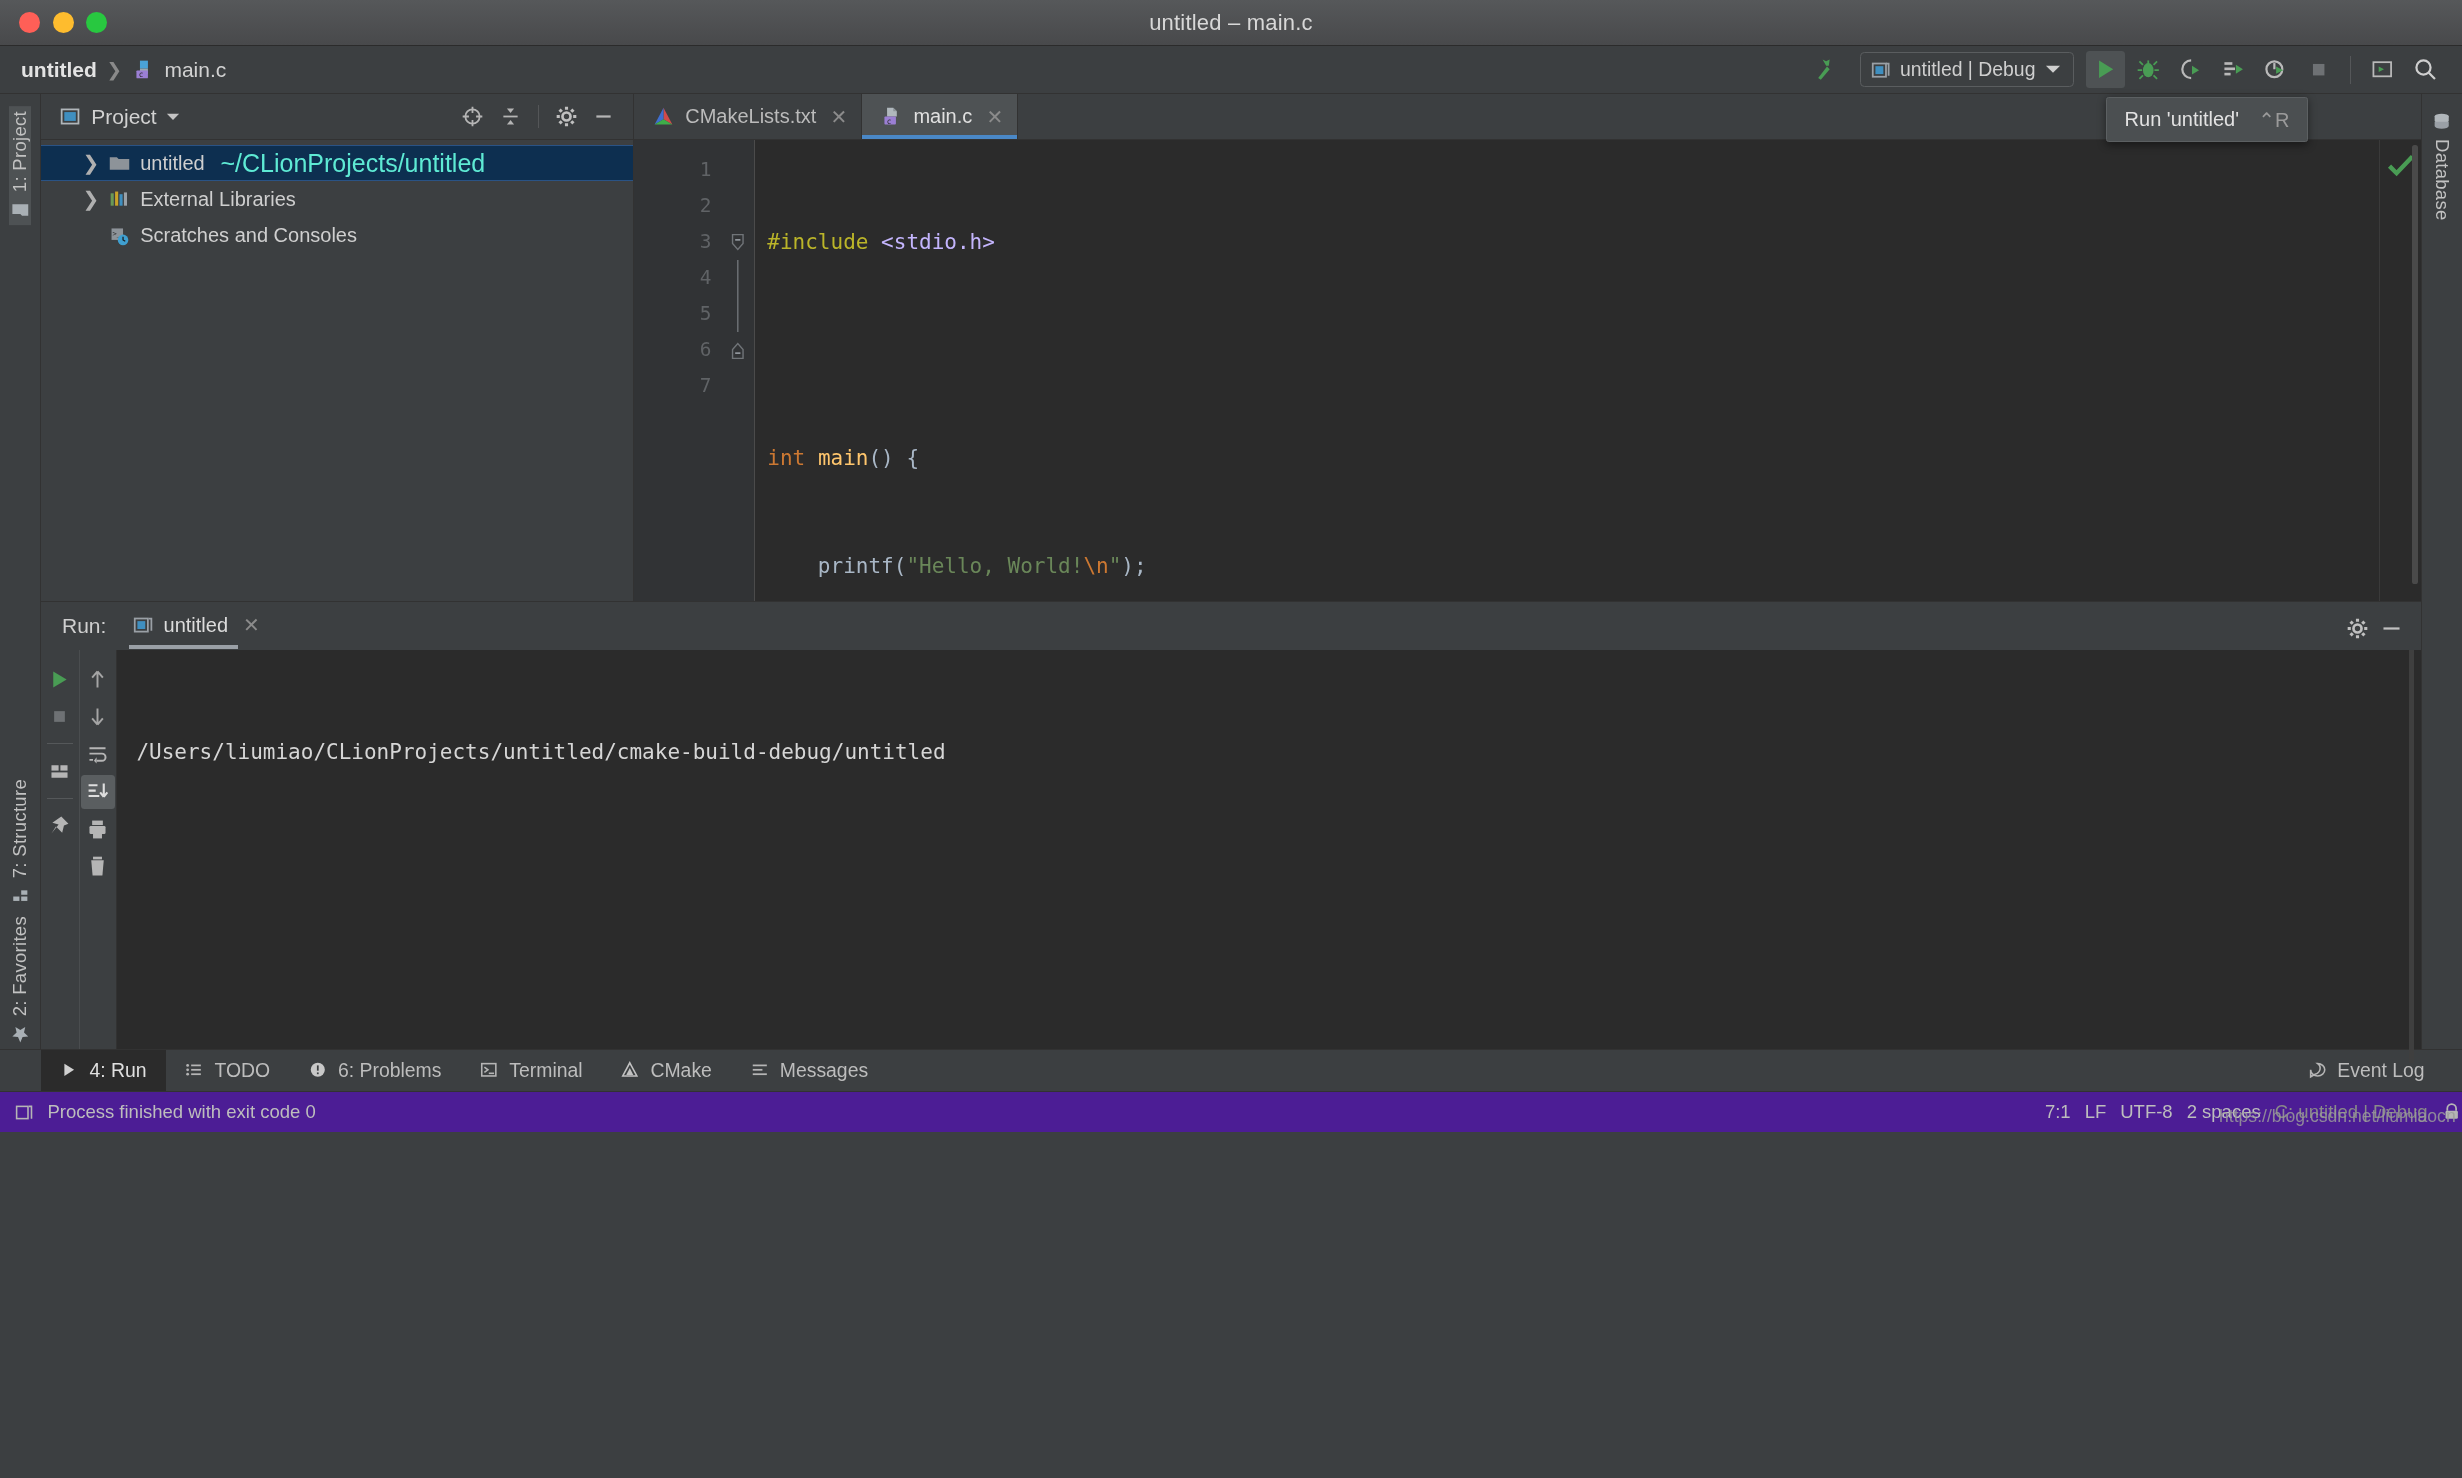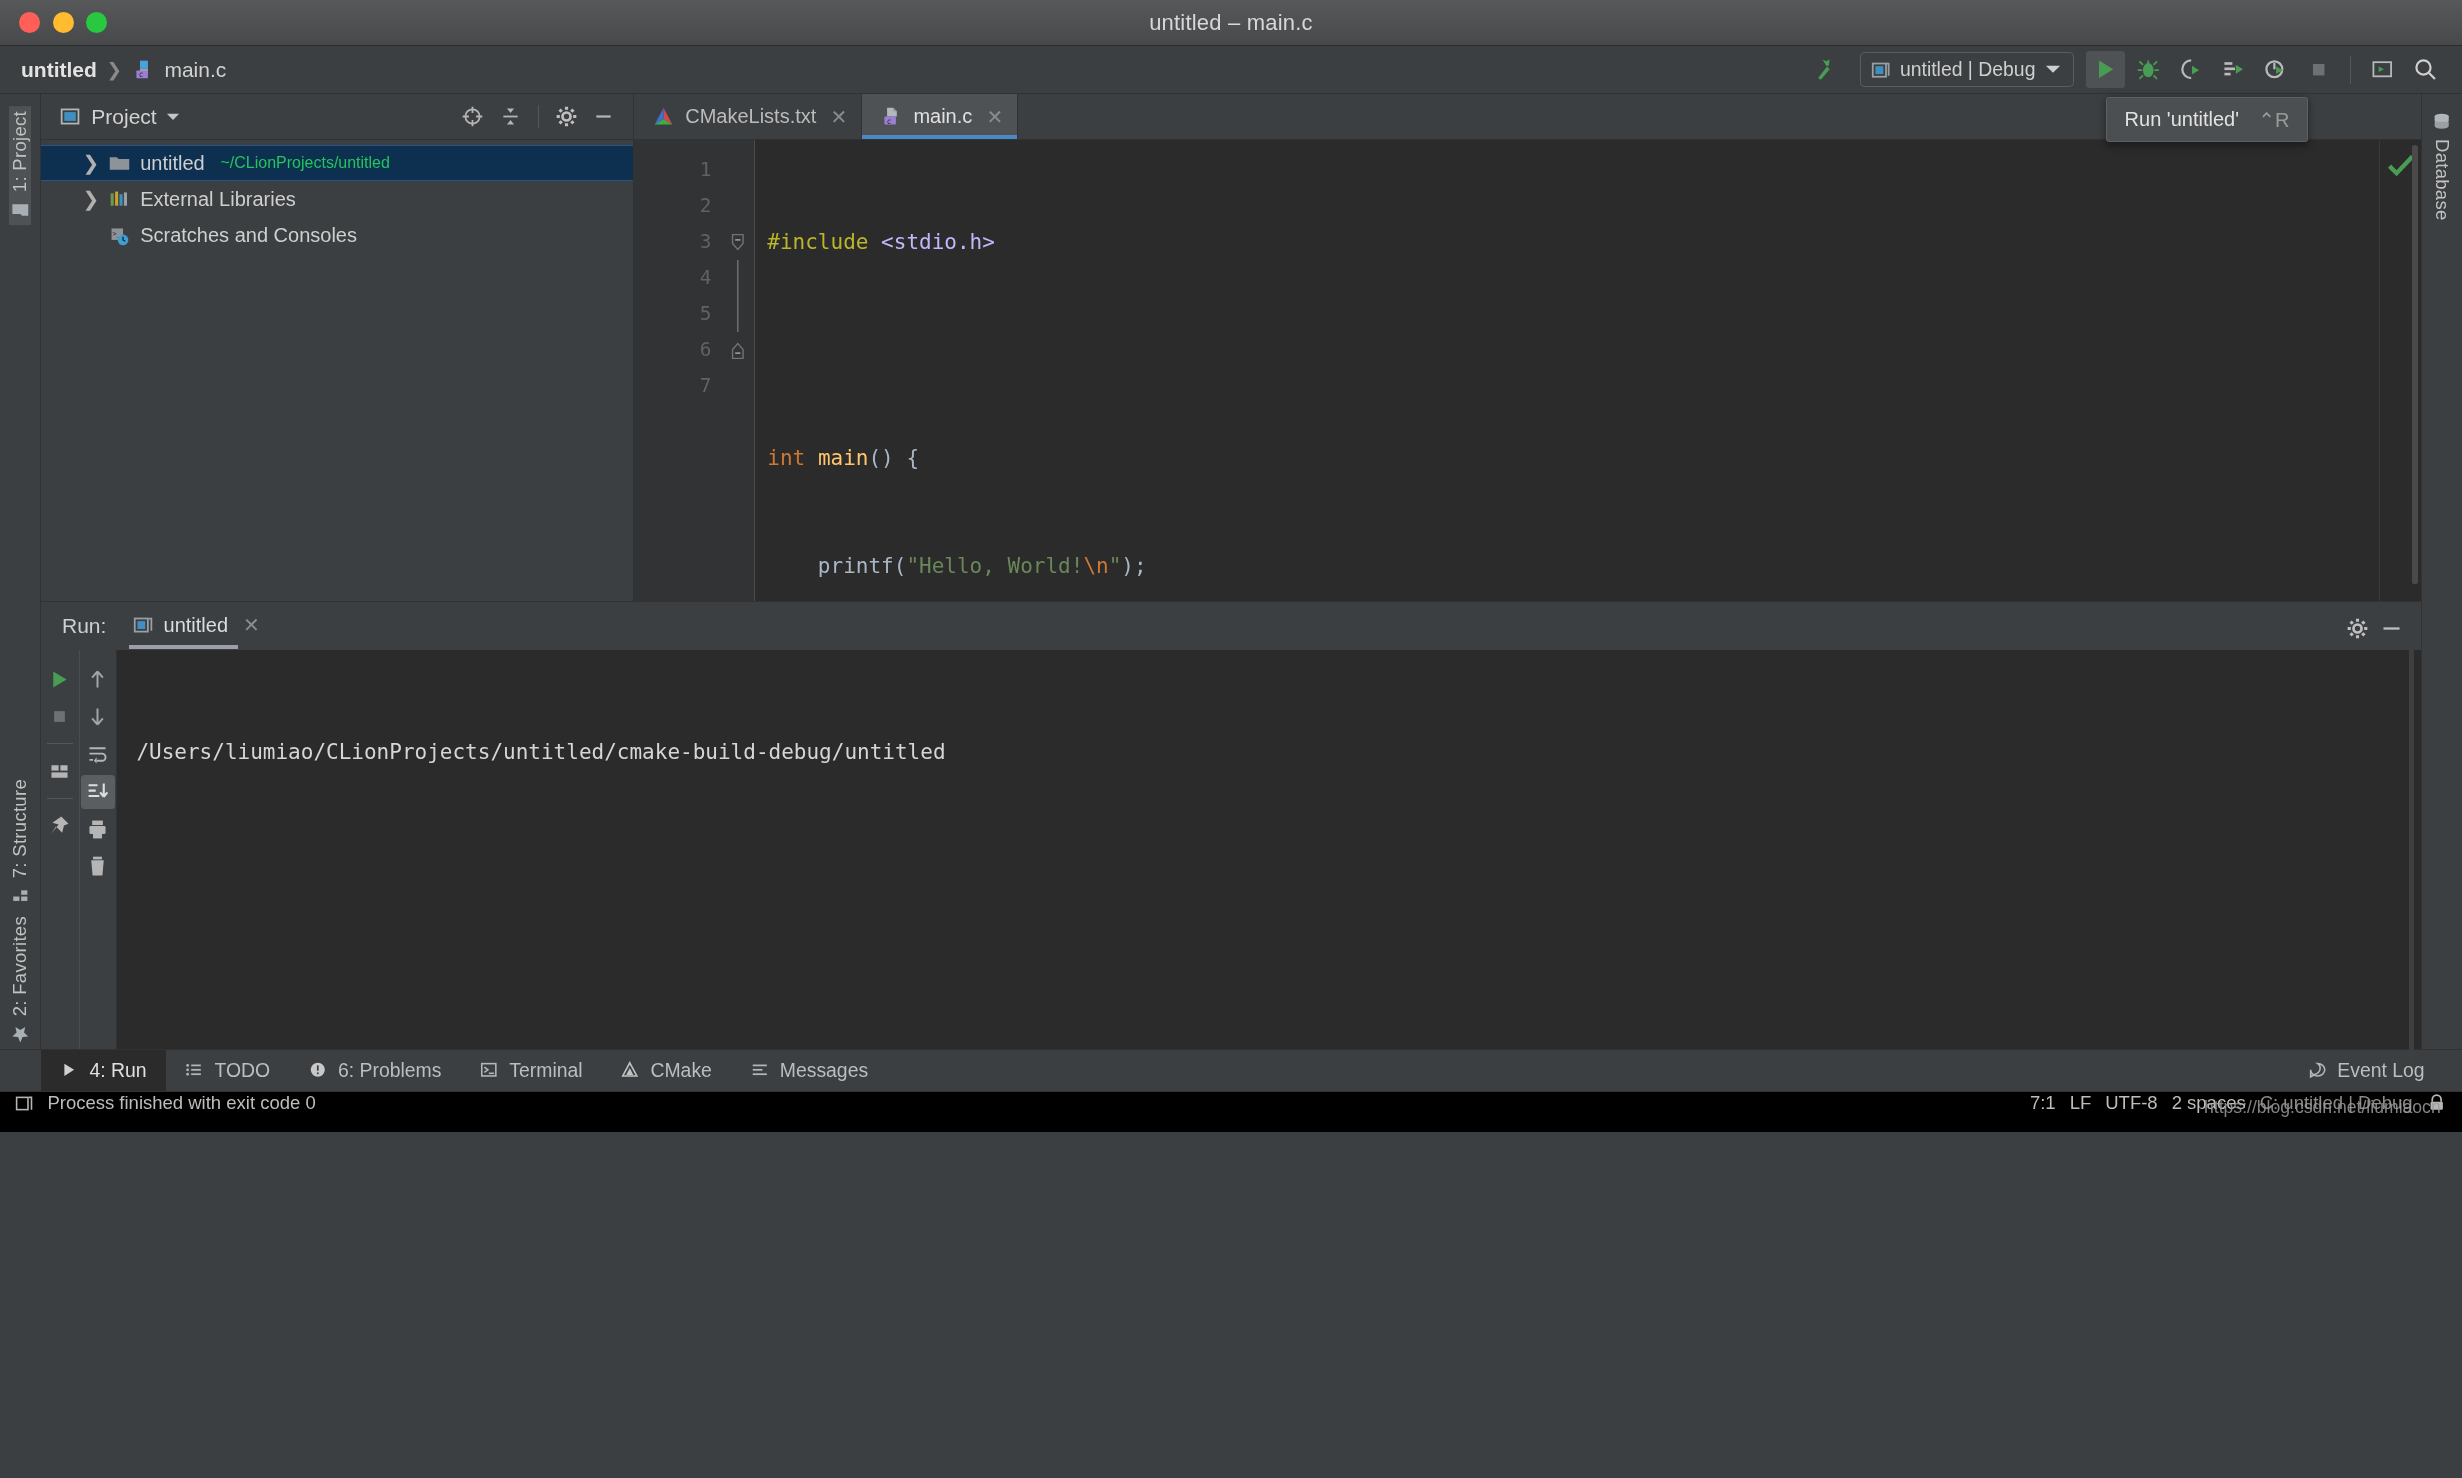--- a/index.html
+++ b/index.html
@@ -87,21 +87,21 @@
   .ptool { width: 34px; height: 34px; display: flex; align-items: center; justify-content: center; border-radius: 3.5px; }
   .ptool-sep { width: 0.9px; height: 23px; background: #545658; margin: 0 7px; }
   .tree { flex: 1 1 auto; padding-top: 5.3px; background: #3c3f41; }
   .node {
     height: 36px; display: flex; align-items: center; gap: 8.8px;
     padding-left: 41px; font-size: 20px; color: #cfcfcf;
   }
   .node.selected { background: #0d2f50; border-top: 0.9px solid #2a5385; border-bottom: 0.9px solid #2a5385; }
   .chev { width: 17.6px; flex: 0 0 17.6px; display: flex; align-items: center; justify-content: center; color: #b0b0b0; }
   .node-ico { width: 23px; height: 23px; flex: 0 0 23px; display: flex; align-items: center; }
-  .node-sub { color: #22c55e; font-size: 16px; margin-left: 7px; }
+  .node-sub { color: #5eead4; font-size: 25px; margin-left: 7px; }
 
   
   .editor-area { flex: 1 1 auto; display: flex; flex-direction: column; min-width: 0; background: #2b2b2b; }
   .tabbar { height: 46px; flex: 0 0 46px; background: #3c3f41; display: flex; align-items: stretch; border-bottom: 0.9px solid #323232; }
   .etab {
     display: flex; align-items: center; gap: 10.6px; padding: 0 14px 0 17.6px;
     font-size: 20px; color: #bbbbbb; position: relative; border-right: 0.9px solid #323232;
   }
   .etab.active { background: #4e5254; color: #e0e0e0; }
   .etab.active::after { content: ""; position: absolute; left: 0; right: 0; bottom: 0; height: 4.4px; background: #4a88c7; }
@@ -182,22 +182,22 @@
     height: 42px; flex: 0 0 42px; background: #3c3f41; display: flex; align-items: stretch;
     border-top: 0.9px solid #323232; padding-left: 41px;
   }
   .twitem { display: flex; align-items: center; gap: 9.7px; padding: 0 19.4px; font-size: 19.4px; color: #bdbdbd; }
   .twitem.active { background: #2b2b2b; color: #e0e0e0; }
   .twbar-right { margin-left: auto; display: flex; align-items: center; padding-right: 18px; }
   .twicon { width: 19.4px; height: 19.4px; flex: 0 0 19.4px; }
 
   
   .statusbar {
-    height: 41px; flex: 0 0 41px; background: #000000; display: flex; align-items: flex-start;
-    border-top: 0.9px solid #323232; padding: 0 16px 0 14px; font-size: 18.5px; color: #bdbdbd;
+    height: 41px; flex: 0 0 41px; background: #4c1d95; display: flex; align-items: center;
+    border-top: 0.9px solid #323232; padding: 0 1px 0 14px; font-size: 18.5px; color: #bdbdbd;
   }
   .sb-left { display: flex; align-items: center; gap: 14px; }
   .sb-right { margin-left: auto; display: flex; align-items: center; gap: 14px; position: relative; }
   .watermark {
     position: absolute; right: 5.3px; bottom: -3.5px; font-size: 17.6px; color: #9b9b9b; opacity: .85;
     white-space: nowrap; pointer-events: none;
   }
   .sb-dim { color: #8a8a8a; }
   svg { display: block; }
 </style>

